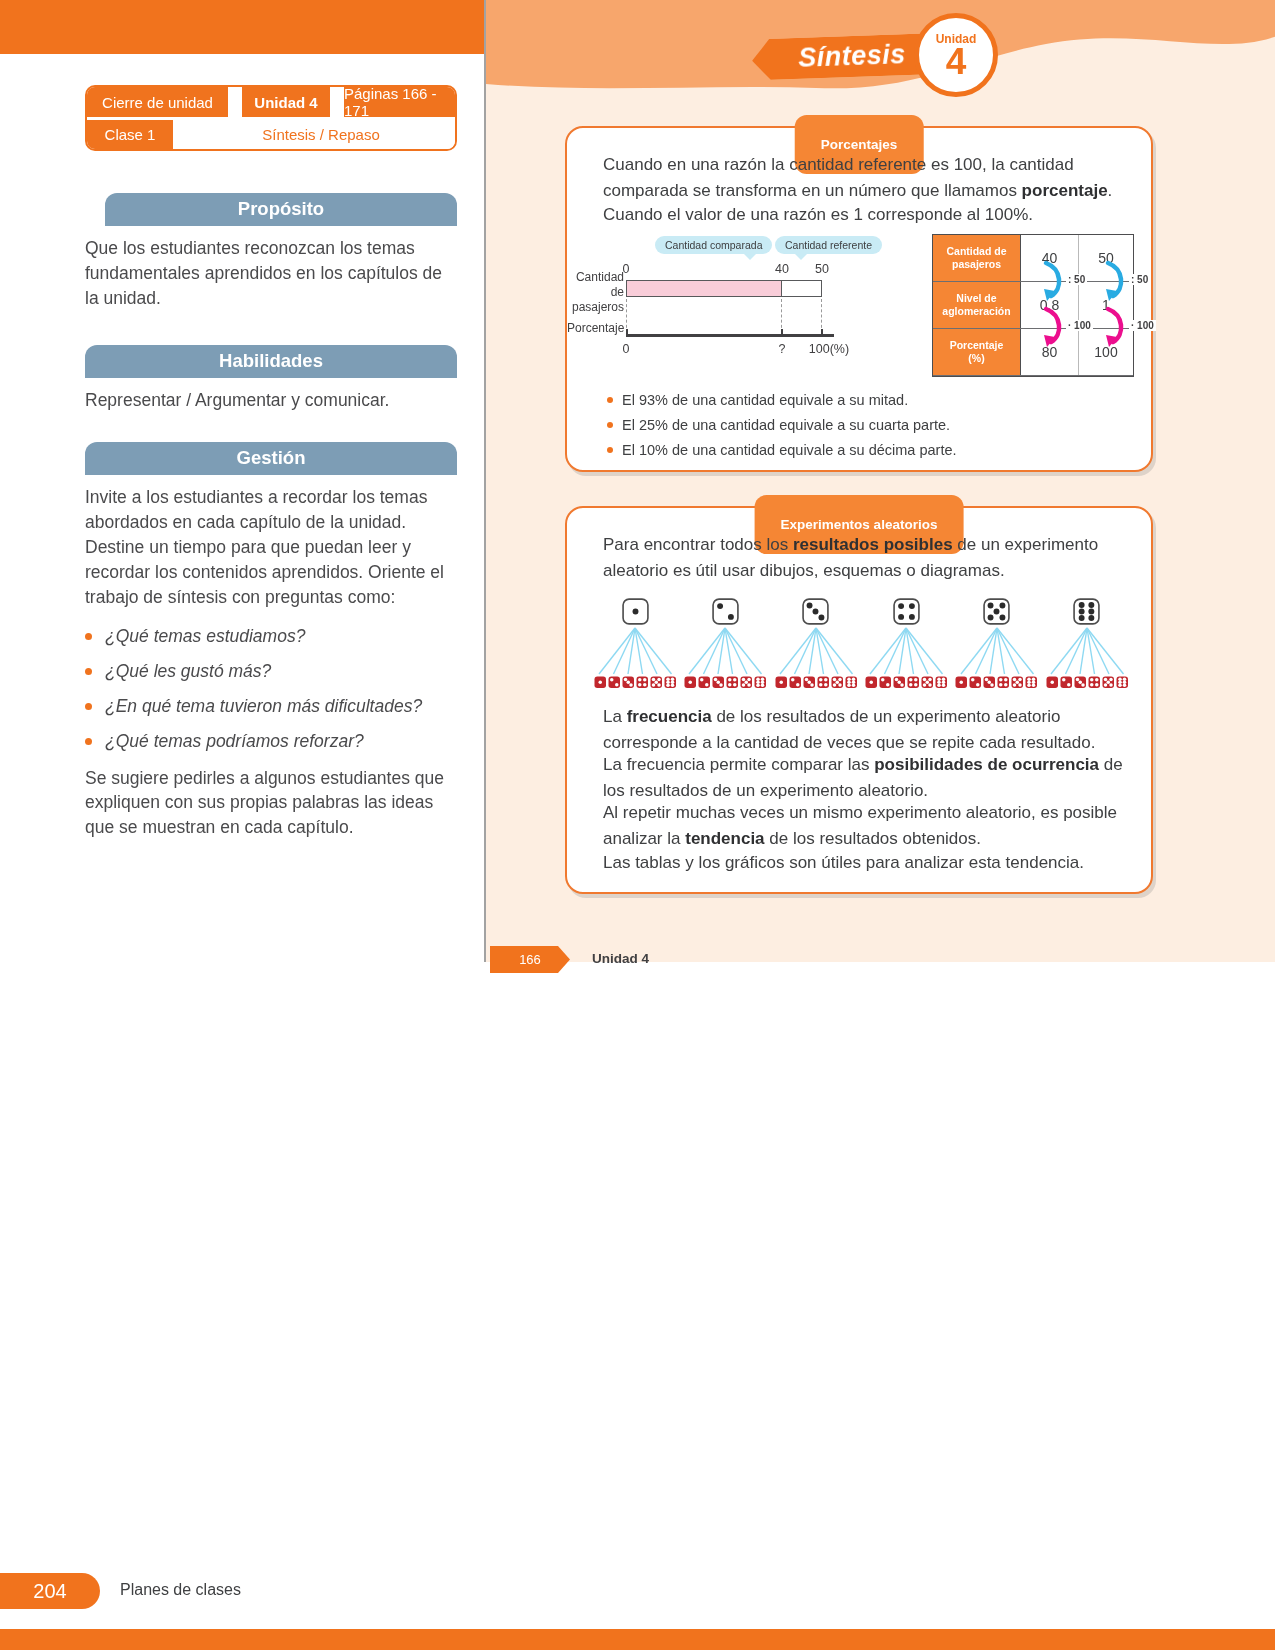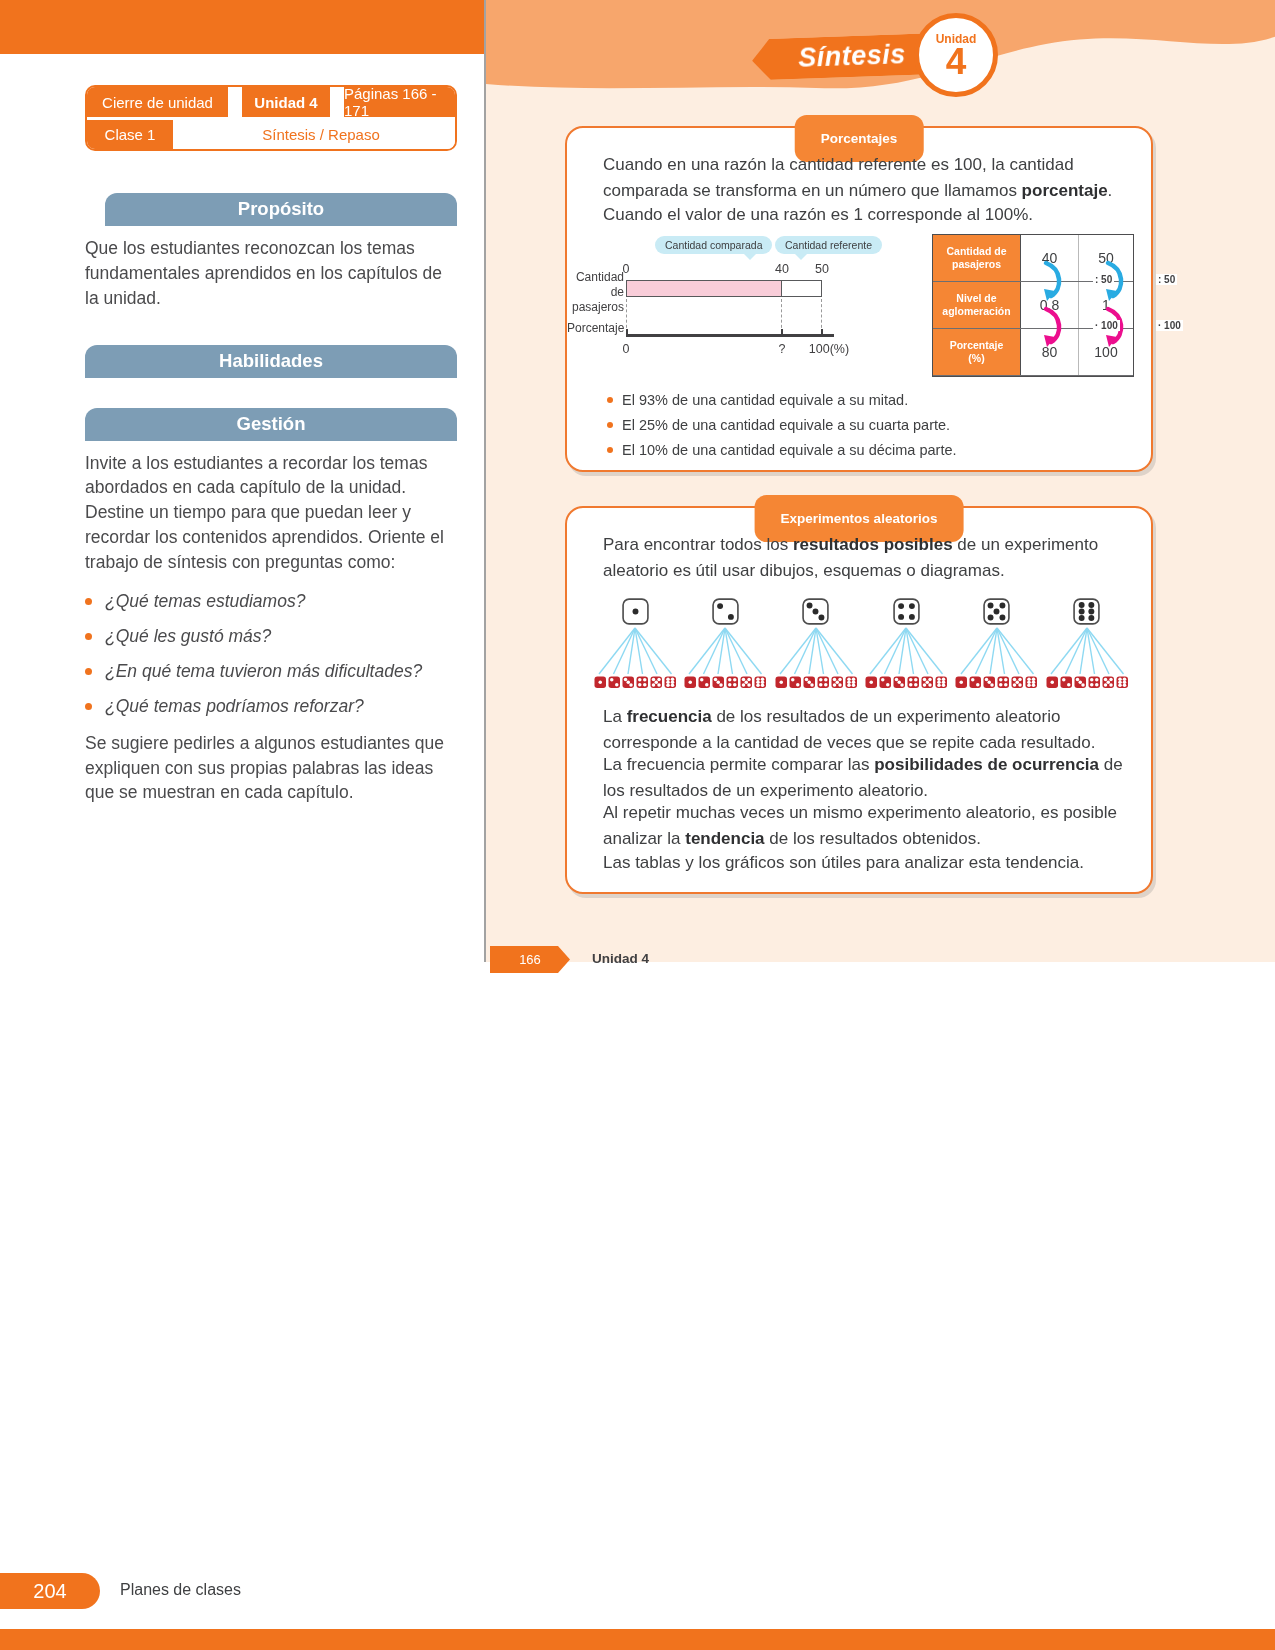--- a/index.html
+++ b/index.html
@@ -24,21 +24,21 @@
          display:flex;flex-direction:column;align-items:center;justify-content:center;color:#f1731d;}
   .badge-label{font-size:12px;font-weight:bold;line-height:1;margin-bottom:1px;}
   .badge-num{font-size:37px;font-weight:800;line-height:.85;}
 
   
   .tbox{position:absolute;left:79px;width:588px;background:#fff;border:2.5px solid #f0792f;
         border-radius:18px;box-shadow:3px 4px 0 rgba(130,130,130,.25);box-sizing:border-box;}
   #box-porc{top:126px;height:346px;}
   #box-exp{top:506px;height:388px;}
   .pill{position:absolute;top:-13px;left:50%;transform:translateX(-50%);background:#f58634;
-        color:#fff;font-size:13.5px;font-weight:bold;padding:16px 26px;border-radius:12px;white-space:nowrap;}
+        color:#fff;font-size:13.5px;font-weight:bold;padding:22px 26px;border-radius:12px;white-space:nowrap;}
   .tp{position:absolute;left:36px;width:522px;margin:0;font-size:17px;line-height:1.55;color:#3f4042;}
   .tp b{font-weight:bold;color:#2f3032;}
 
   
   .diagram{position:absolute;left:0;top:102px;width:345px;height:150px;}
   .bubble{position:absolute;top:6px;background:#c9ebf5;border-radius:10px;font-size:10.5px;
           color:#3f4042;padding:3px 10px;white-space:nowrap;}
   .bubble::after{content:"";position:absolute;bottom:-6px;border:6px solid transparent;
           border-top-color:#c9ebf5;border-bottom:0;}
   .b1{left:88px;} .b1::after{right:16px;}
@@ -59,21 +59,21 @@
   .prow{display:flex;height:46px;border-bottom:1.4px solid #6d6e71;}
   .prow:last-child{border-bottom:none;}
   .plabel{width:88px;background:#f58634;color:#fff;font-size:10.5px;font-weight:bold;
           display:flex;align-items:center;justify-content:center;text-align:center;
           white-space:pre-line;line-height:1.2;border-right:1.5px solid #4d4d4f;box-sizing:border-box;}
   .pv{width:58px;display:flex;align-items:center;justify-content:center;font-size:14px;
       color:#3f4042;border-right:1px solid #b9b9b9;box-sizing:border-box;}
   .pv2{width:54px;display:flex;align-items:center;justify-content:center;font-size:14px;color:#3f4042;}
   .arc{position:absolute;width:22px;height:42px;overflow:visible;}
   .oplabel{position:absolute;font-size:10px;font-weight:bold;color:#414042;background:#fff;
-           padding:0 2px;white-space:nowrap;margin-left:27px;}
+           padding:0 2px;white-space:nowrap;}
 
   
   .tbullets{position:absolute;left:40px;top:264px;margin:0;padding:0;list-style:none;}
   .tbullets li{display:flex;gap:9px;margin-bottom:9px;font-size:14.5px;color:#3f4042;align-items:center;}
   .dot{width:6px;height:6px;border-radius:50%;background:#f0731e;flex:none;}
 
   
   .dice{position:absolute;left:26px;top:90px;width:536px;display:flex;justify-content:space-between;}
   .dice-group{width:84px;display:flex;flex-direction:column;align-items:center;}
   .die-big{width:27px;height:27px;}
@@ -600,20 +600,21 @@
       <div class="lrow lrow2">
         <div class="lcell c4">Clase 1</div>
         <div class="c5">Síntesis / Repaso</div>
       </div>
     </div>
 
     <div class="secbar mt-prop">Propósito</div>
     <p class="lp">Que los estudiantes reconozcan los temas fundamentales aprendidos en los capítulos de la unidad.</p>
 
     <div class="secbar mt-hab">Habilidades</div>
+    <p class="lp">Representar / Argumentar y comunicar.</p>
 
     <div class="secbar mt-ges">Gestión</div>
     <p class="lp">Invite a los estudiantes a recordar los temas abordados en cada capítulo de la unidad. Destine un tiempo para que puedan leer y recordar los contenidos aprendidos. Oriente el trabajo de síntesis con preguntas como:</p>
 
     <ul class="qlist">
       <li>
           <span class="qdot"></span>
           <span>¿Qué temas estudiamos?</span>
         </li>
       <li>

